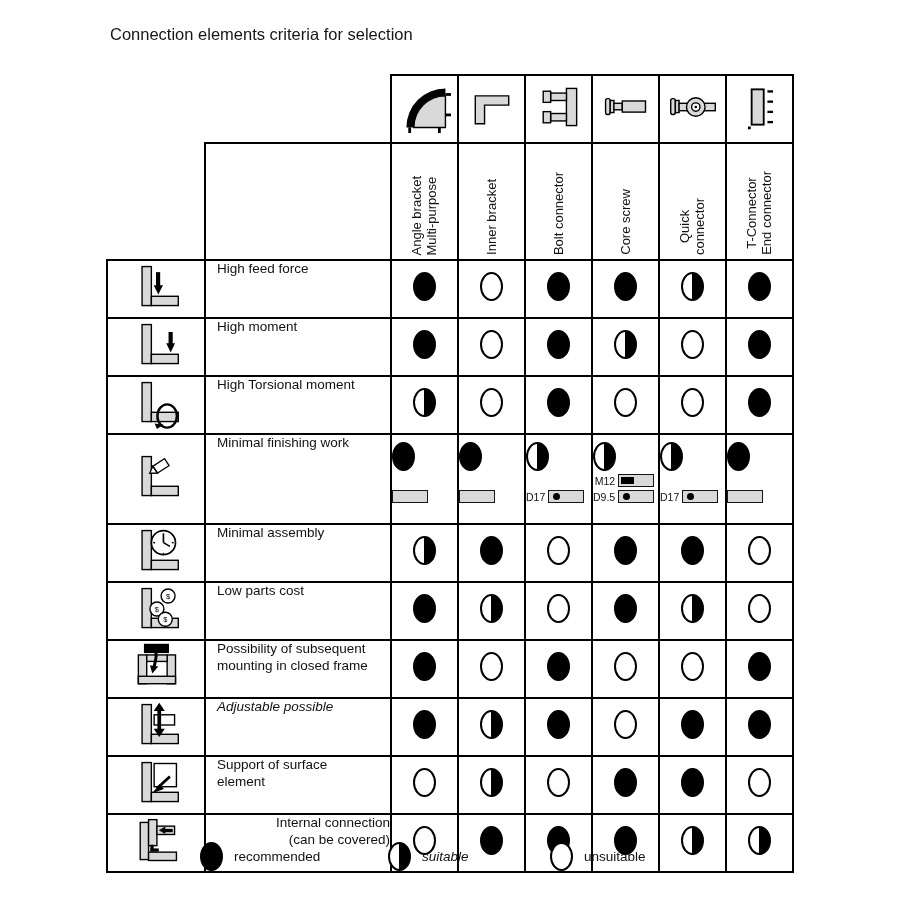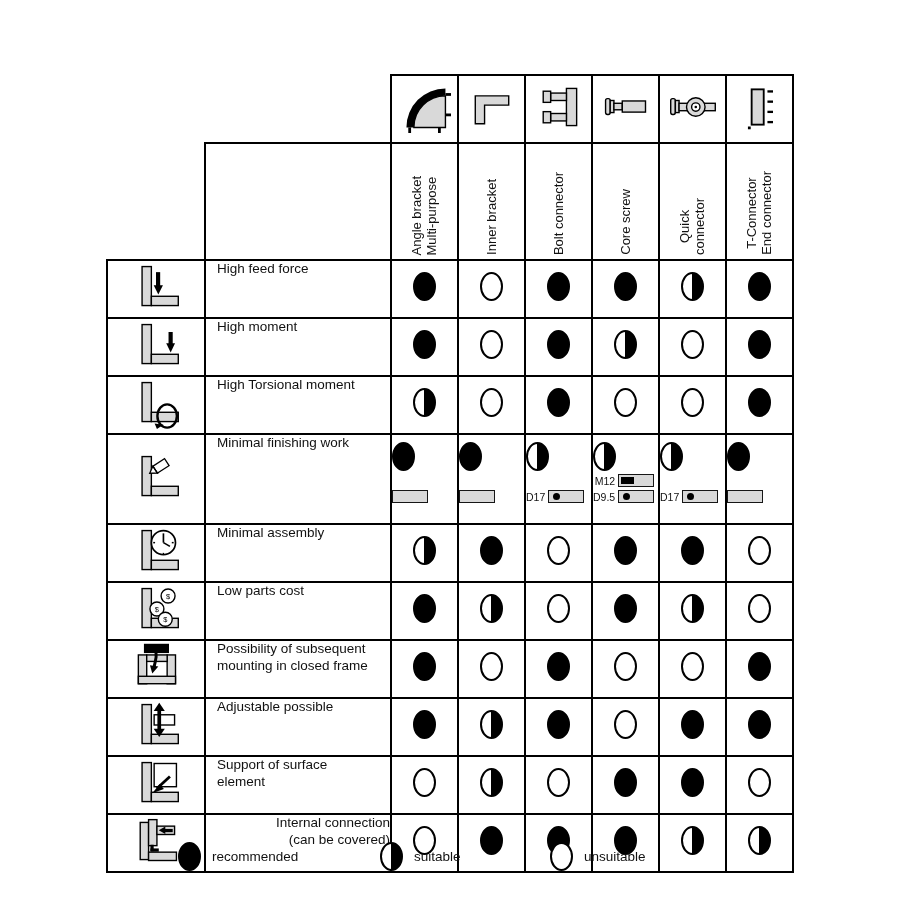--- a/index.html
+++ b/index.html
@@ -33,20 +33,21 @@
   .dotbar-row{display:flex;align-items:center;}
   .xlabel{font-size:10.5px;margin-right:3px;white-space:nowrap;}
   .stack{display:flex;flex-direction:column;gap:3px;align-items:flex-end;}
   .legend-item{position:absolute;top:842px;display:flex;align-items:center;gap:11px;
                font-size:13.5px;}
 </style>
 </head>
 <body>
 
 <div class="page">
+  <div class="title">Connection elements criteria for selection</div>
   <table class="matrix">
     <colgroup id="cols">
         <col style="width: 98px;">
         <col style="width: 186px;">
         <col style="width: 67px;">
         <col style="width: 67px;">
         <col style="width: 67px;">
         <col style="width: 67px;">
         <col style="width: 67px;">
         <col style="width: 67px;">
@@ -301,21 +302,21 @@
             <div class="rlabel">Possibility of subsequent
 mounting in closed frame</div>
           </td>
           <td class="val-cell"><div class="circ recommended"></div></td>
           <td class="val-cell"><div class="circ unsuitable"></div></td>
           <td class="val-cell"><div class="circ recommended"></div></td>
           <td class="val-cell"><div class="circ unsuitable"></div></td>
           <td class="val-cell"><div class="circ unsuitable"></div></td>
           <td class="val-cell"><div class="circ recommended"></div></td>
         </tr>
-        <tr style="height: 54px;">
+        <tr style="height: 54px; font-style: italic;">
           <td class="ricon-cell"><span><svg width="52" height="52" viewBox="0 0 56 56">
                 <rect x="13" y="6" width="10" height="42" fill="#d9d9d9" stroke="#000" stroke-width="1.5"></rect>
                 <rect x="23" y="38" width="29" height="10" fill="#d9d9d9" stroke="#000" stroke-width="1.5"></rect>
                 <rect x="26" y="17" width="22" height="11" fill="#fff" stroke="#000" stroke-width="1.5"></rect>
                 <rect x="29.5" y="11" width="4" height="23" fill="#000"></rect>
                 <polygon points="25.5,13 37.5,13 31.5,4" fill="#000"></polygon>
                 <polygon points="25.5,32 37.5,32 31.5,41" fill="#000"></polygon>
               </svg></span></td>
           <td class="rlabel-cell">
             <div class="rlabel">Adjustable possible</div>
@@ -364,25 +365,25 @@
           <td class="val-cell"><div class="circ unsuitable"></div></td>
           <td class="val-cell"><div class="circ recommended"></div></td>
           <td class="val-cell"><div class="circ recommended"></div></td>
           <td class="val-cell"><div class="circ recommended"></div></td>
           <td class="val-cell"><div class="circ suitable"></div></td>
           <td class="val-cell"><div class="circ suitable"></div></td>
         </tr>
       </tbody>
   </table>
   <div id="legend">
-      <div class="legend-item" style="left: 178px;">
+      <div class="legend-item" style="left: 200px;">
         <div class="circ recommended"></div>
         <span>recommended</span>
       </div>
-      <div class="legend-item" style="left: 380px;">
+      <div class="legend-item" style="left: 388px; font-style: italic;">
         <div class="circ suitable"></div>
         <span>suitable</span>
       </div>
       <div class="legend-item" style="left: 550px;">
         <div class="circ unsuitable"></div>
         <span>unsuitable</span>
       </div>
     </div>
 </div>
 

